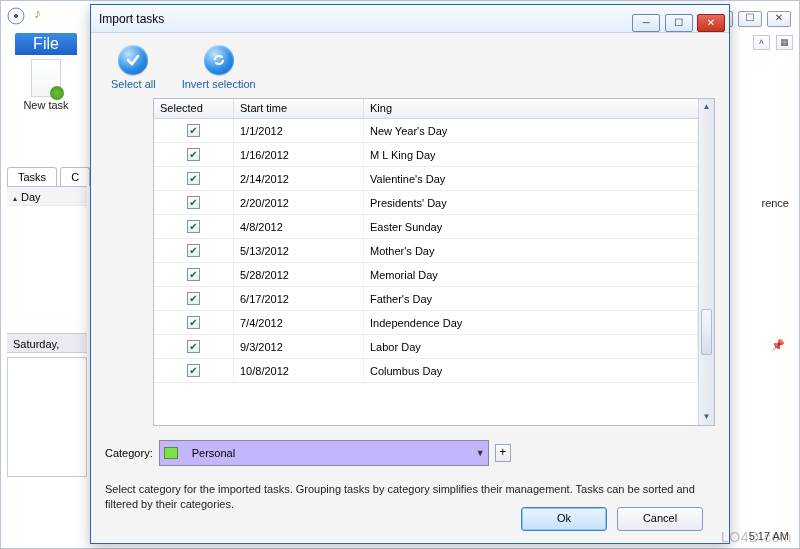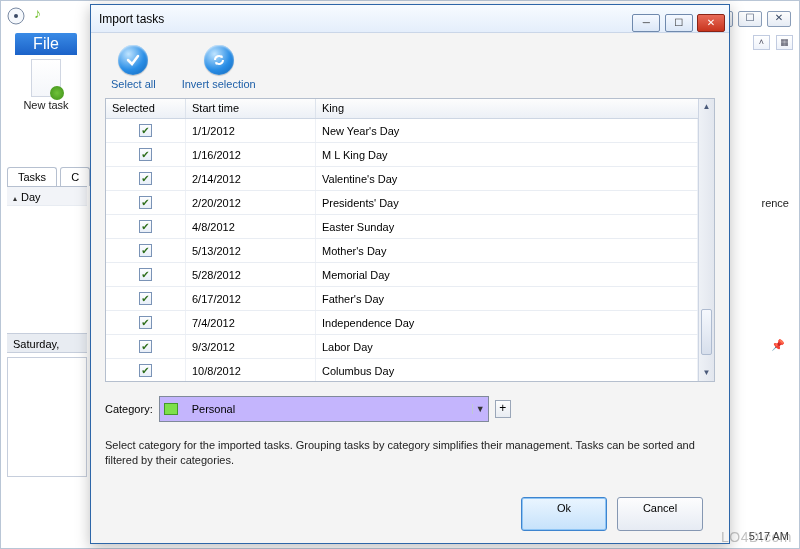--- a/index.html
+++ b/index.html
@@ -106,22 +106,23 @@
 .action-row { display:flex; gap:26px; padding: 4px 0 6px 6px; }
 .action { text-align:center; color:#1d5fa8; font-size:11px; }
 .action .orb {
   width:30px;height:30px;border-radius:50%;
   background: radial-gradient(circle at 35% 30%, #bfe4ff, #2a8ee6 55%, #1063b5);
   margin:0 auto 3px; position:relative;
   box-shadow: inset 0 1px 2px rgba(255,255,255,.7), 0 1px 1px rgba(0,0,0,.2);
 }
 .action .orb svg { position:absolute; left:50%; top:50%; transform:translate(-50%,-50%);}
 .table-wrap {
-  border:1px solid #b5bfce; background:#fff; height:284px; position:relative;
+  border:1px solid #b5bfce; background:#fff; height:328px; position:relative;
   margin-top:2px;
+  margin-left:48px;
 }
 .thead { display:flex; background:linear-gradient(#fdfdfd,#ecf0f6); border-bottom:1px solid #cdd6e3; height:20px; }
 .th { padding:3px 6px; font-size:11px; border-right:1px solid #dde3ec; }
 .th.sel {width:80px;} .th.start{width:130px;} .th.text{flex:1;}
 .vscroll { position:absolute; right:0; top:0; bottom:0; width:16px;
   background:linear-gradient(90deg,#eef1f6,#e2e6ee);
   border-left:1px solid #cdd5e3; }
 .vscroll .arrow { height:16px;text-align:center;font-size:8px;color:#4a5a7a;line-height:16px;}
 .vscroll .thumb { position:absolute; left:2px; right:2px; top:210px; height:46px;
   background:linear-gradient(#f5f8fd,#d7dfec); border:1px solid #aebbd0; border-radius:2px;}
@@ -136,21 +137,21 @@
 .category-row label { font-size:11px;}
 .combo { flex:0 0 330px; height:26px; border:1px solid #808a9a; background:#c4b5fd; display:flex; align-items:center;gap:8px; }
 .combo .swatch { width:14px; height:12px; margin:0 4px; background:#7de04b; border:1px solid #43992a;}
 .combo .val { flex:1; font-size:11px; padding-left:2px;}
 .combo .dd { width:16px; text-align:center; border-left:1px solid #c0c8d6; font-size:9px; color:#333;}
 .addbtn { width:16px;height:18px;border:1px solid #9aa6b8;background:linear-gradient(#fdfdfd,#e8ecf2);text-align:center;font-size:12px;line-height:15px;}
 
 .helptext { margin-top:16px; font-size:11px; color:#222; line-height:1.35; }
 
 .btnrow { position:absolute; right:26px; bottom:12px; display:flex; gap:10px;}
-.btn { width:86px; height:34px; border:1px solid #8597b2; border-radius:3px;
+.btn { width:86px; height:24px; border:1px solid #8597b2; border-radius:3px;
   background:linear-gradient(#fdfdfe,#e6ebf3); font-size:11px; text-align:center; line-height:20px;}
 .btn.primary { background:linear-gradient(#eaf5ff,#c6e2fb); border-color:#3d84cf; box-shadow:0 0 0 1px #8ec5f5 inset;}
 
 .watermark { position:absolute; right:8px; bottom:4px; font-size:14px; color:rgba(120,120,120,.45); letter-spacing:.5px; font-weight:500; pointer-events:none;}
 </style>
 </head>
 <body>
 
 <div class="bg-window">
   <div class="bg-toolbar">

